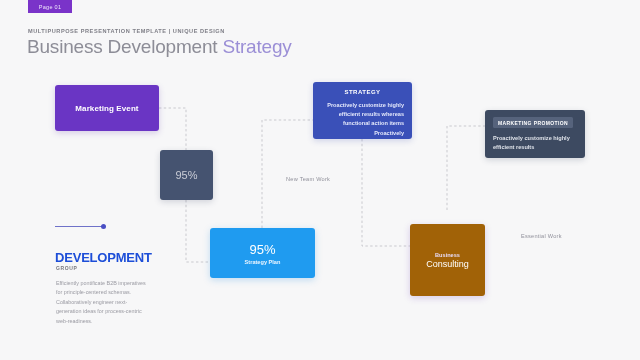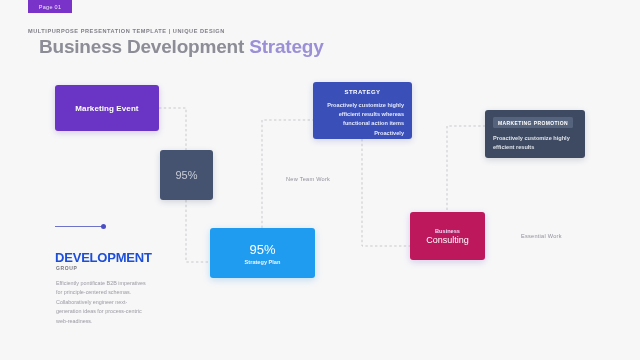--- a/index.html
+++ b/index.html
@@ -23,22 +23,22 @@
     color: #efe6fb;
     font-size: 5.5px; letter-spacing: .3px;
     display: flex; align-items: center; justify-content: center;
   }
   .kicker {
     position: absolute; left: 28px; top: 28px;
     font-size: 5.6px; letter-spacing: .55px;
     color: #7e7e86; font-weight: bold;
   }
   .title {
-    position: absolute; left: 39px; top: 36px;
-    font-size: 19px; font-weight: 700;
+    position: absolute; left: 27px; top: 36px;
+    font-size: 19px; font-weight: 400;
     color: #8d8d97; letter-spacing: -.2px;
     white-space: nowrap;
   }
   .title .accent { color: #9b8fd6; }
 
   
   #wires { position: absolute; left: 0; top: 0; width: 640px; height: 360px; }
   .wire {
     fill: none; stroke: #c3c3ca;
     stroke-width: .9; stroke-dasharray: 2.4 2.4;
@@ -103,22 +103,22 @@
 
   .n-plan {
     left: 210px; top: 228px; width: 105px; height: 50px;
     background: #1f9bf0;
     box-shadow: 0 2px 7px rgba(30,140,225,.25);
   }
   .n-plan .big { color: #fff; font-size: 13px; font-weight: 300; }
   .n-plan .sub { color: #eaf5ff; font-size: 5.6px; font-weight: bold; margin-top: 2px; }
 
   .n-consulting {
-    left: 410px; top: 212px; width: 75px; height: 48px;
-    background: #be185d;
+    left: 410px; top: 224px; width: 75px; height: 72px;
+    background: #a16207;
     box-shadow: 0 2px 7px rgba(100,45,180,.22);
   }
   .n-consulting .sm { color: #e8dcf8; font-size: 5.6px; font-weight: bold; }
   .n-consulting .bg { color: #fff; font-size: 9px; font-weight: 300; margin-top: 1px; }
 
   
   .wire-label {
     position: absolute; font-size: 5.6px; color: #90909a;
     letter-spacing: .25px; white-space: nowrap;
   }

